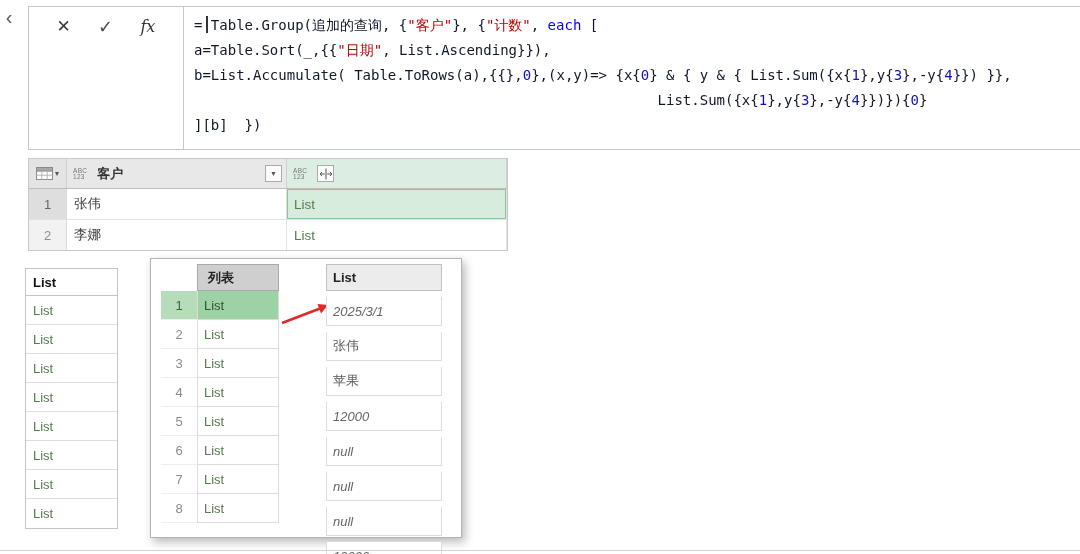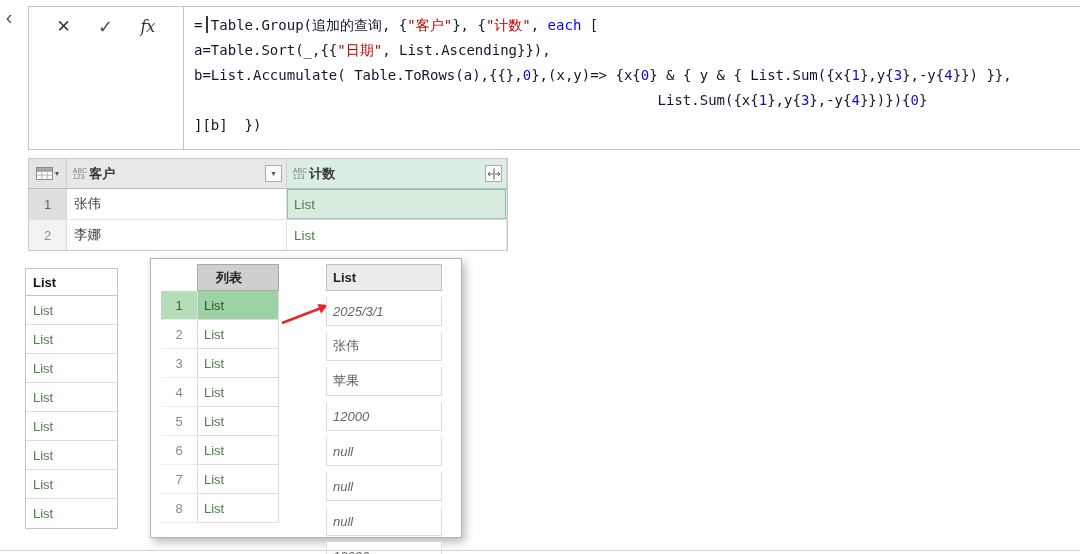--- a/index.html
+++ b/index.html
@@ -29,21 +29,21 @@
   .seg.keyword{color:var(--kw,#0000ff)}
   .seg.number{color:var(--num,#1010c0)}
   .text-caret{position:absolute;left:22px;top:9px;width:1.5px;height:17px;background:#333;}
   
   .preview-table{position:absolute;left:28px;top:158px;border:1px solid #c9c9c9;background:#fff;width:fit-content;}
   .pt-header{display:flex;height:29px;background:#e8e8e8;border-bottom:1px solid #bdbdbd;}
   .pt-corner{width:38px;border-right:1px solid #cfcfcf;background:#e4e4e4;display:flex;
     align-items:center;justify-content:center;gap:2px;cursor:pointer;box-sizing:border-box;}
   .pt-corner .mini-drop{font-size:8px;color:#555;}
   .pt-hcell{width:220px;box-sizing:border-box;border-right:1px solid #cfcfcf;background:#e8e8e8;
-    display:flex;align-items:center;gap:2px;padding:0 4px 0 6px;
+    display:flex;align-items:center;gap:10px;padding:0 4px 0 6px;
     font-weight:bold;font-size:13px;color:#333;cursor:pointer;}
   .pt-hcell.sel{background:var(--hdrsel,#dceee3);}
   .type-badge{display:flex;flex-direction:column;font-size:6.5px;line-height:6.5px;
     color:#777;font-weight:normal;letter-spacing:.3px;padding-top:1px;}
   .hcell-name{flex:1;}
   .hdr-btn{width:17px;height:17px;border:1px solid #ababab;background:#fbfbfb;
     display:flex;align-items:center;justify-content:center;font-size:7px;color:#555;cursor:pointer;box-sizing:border-box;}
   .pt-row{display:flex;height:30px;background:#fff;border-bottom:1px solid #e2e2e2;}
   .pt-row:last-child{border-bottom:none;}
   .pt-gutter{width:38px;box-sizing:border-box;background:#f2f2f2;border-right:1px solid #d9d9d9;
@@ -61,21 +61,21 @@
   .lp-row{height:29px;display:flex;align-items:center;padding:0 7px;font-size:13px;
     color:var(--link,#567b4f);border-bottom:1px solid #dedede;cursor:pointer;box-sizing:border-box;}
   .lp-row:last-child{border-bottom:none;}
   
   .popup{position:absolute;left:150px;top:258px;width:312px;height:280px;background:#fff;
     border:1px solid #b3b3b3;box-shadow:3px 4px 9px rgba(0,0,0,.28);box-sizing:border-box;}
   .popup-list-table{position:absolute;left:10px;top:5px;width:118px;}
   .pl-header-row{display:flex;height:27px;}
   .pl-corner{width:36px;background:#fff;}
   .pl-header{width:82px;box-sizing:border-box;background:#cfcfcf;border:1px solid #a9a9a9;
-    display:flex;align-items:center;padding:0 18px;font-weight:bold;font-size:13px;color:#222;}
+    display:flex;align-items:center;padding:0 10px;font-weight:bold;font-size:13px;color:#222;}
   .pl-row{display:flex;height:29px;}
   .pl-gutter{width:36px;display:flex;align-items:center;justify-content:center;
     font-size:13px;color:#8a8a8a;border-bottom:1px solid #eee;box-sizing:border-box;}
   .pl-cell{width:82px;box-sizing:border-box;border:1px solid #dcdcdc;border-top:none;background:#fff;
     display:flex;align-items:center;padding:0 6px;font-size:13px;color:var(--link,#567b4f);cursor:pointer;}
   .pl-row.sel .pl-gutter{background:#b5ddba;color:#41603f;}
   .pl-row.sel .pl-cell{background:var(--rowsel,#9cd2a4);color:#2e5731;}
   .popup-values-table{position:absolute;left:175px;top:5px;width:116px;}
   .pv-header{height:27px;box-sizing:border-box;background:#ececec;border:1px solid #c2c2c2;
     display:flex;align-items:center;padding:0 6px;font-weight:bold;font-size:13px;color:#222;}
@@ -128,21 +128,20 @@
           <span class="hcell-name">客户</span>
           <div class="hdr-btn">
             <span>▼</span>
           </div>
         </div>
         <div class="pt-hcell sel">
           <div class="type-badge">
             <span>ABC</span>
             <span>123</span>
           </div>
-          <span class="hcell-name">计数</span>
           <div class="hdr-btn">
             <svg width="14" height="12" viewBox="0 0 14 12" fill="none">
               <path d="M7 0.5 V11.5 M5.8 6 H1 M1 6 L3 4 M1 6 L3 8 M8.2 6 H13 M13 6 L11 4 M13 6 L11 8" stroke="#555" stroke-width="1"></path>
             </svg>
           </div>
         </div>
       </div>
     <div id="pt-body">
         <div class="pt-row">
           <div class="pt-gutter active">1</div>

